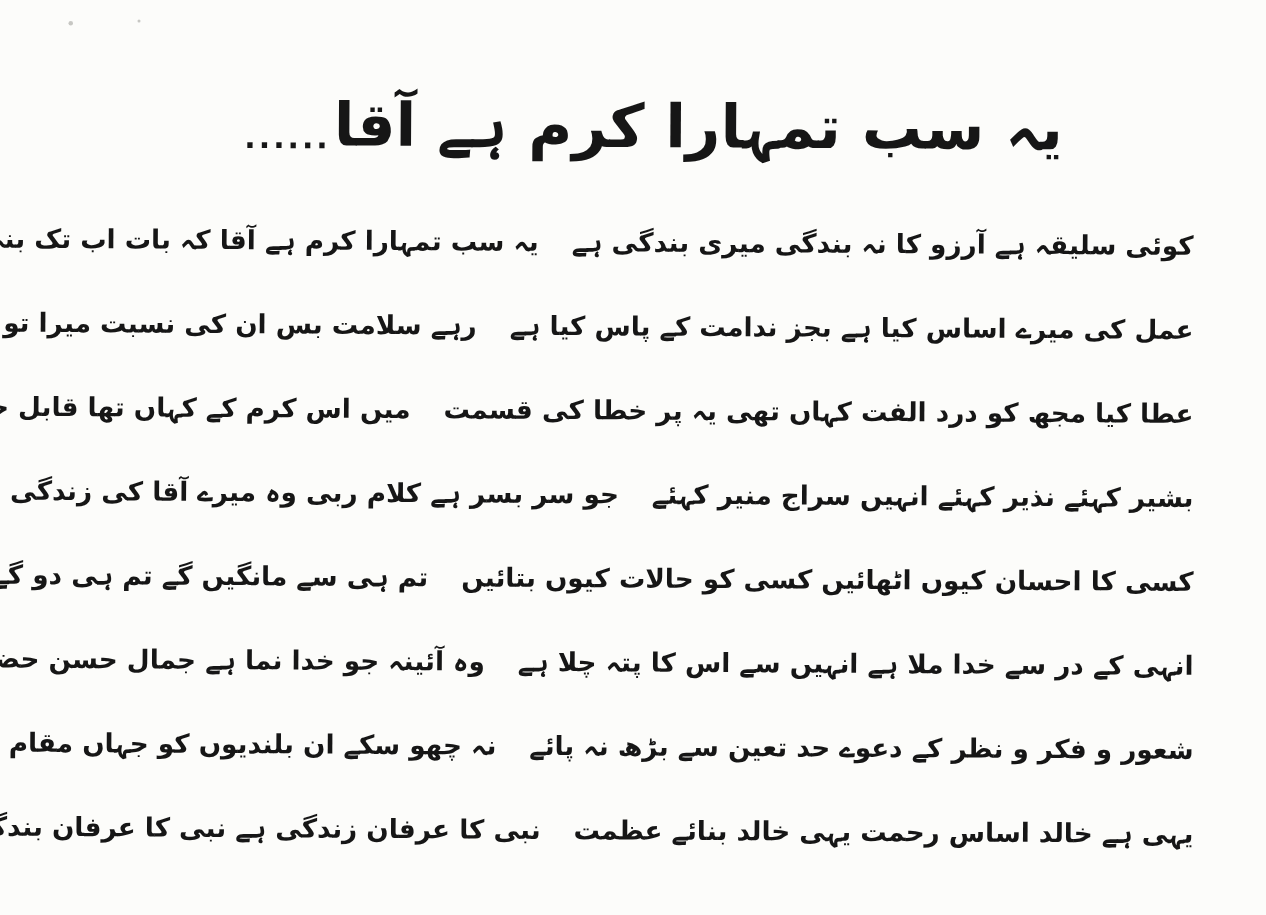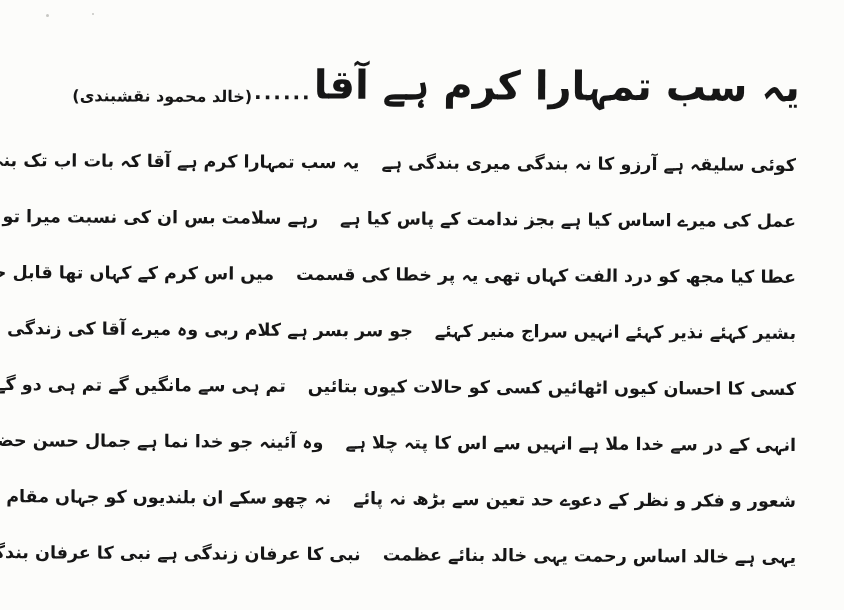--- a/index.html
+++ b/index.html
@@ -95,21 +95,20 @@
 </head>
 <body>
 
 <div class="page">
   <span class="speck s1"></span>
   <span class="speck s2"></span>
 
   <header class="header-row">
     <h1 class="poem-title">یہ سب تمہارا کرم ہے آقا</h1>
     <span class="title-dots">......</span>
-    <span class="attribution">(خالد محمود نقشبندی)</span>
   </header>
 
   <main class="verses">
     <div class="verse-row">
       <span class="hemistich first">کوئی سلیقہ ہے آرزو کا نہ بندگی میری بندگی ہے</span>
       <span class="hemistich second">یہ سب تمہارا کرم ہے آقا کہ بات اب تک بنی ہوئی ہے</span>
     </div>
     <div class="verse-row">
       <span class="hemistich first">عمل کی میرے اساس کیا ہے بجز ندامت کے پاس کیا ہے</span>
       <span class="hemistich second">رہے سلامت بس ان کی نسبت میرا تو بس آسرا یہی ہے</span>

